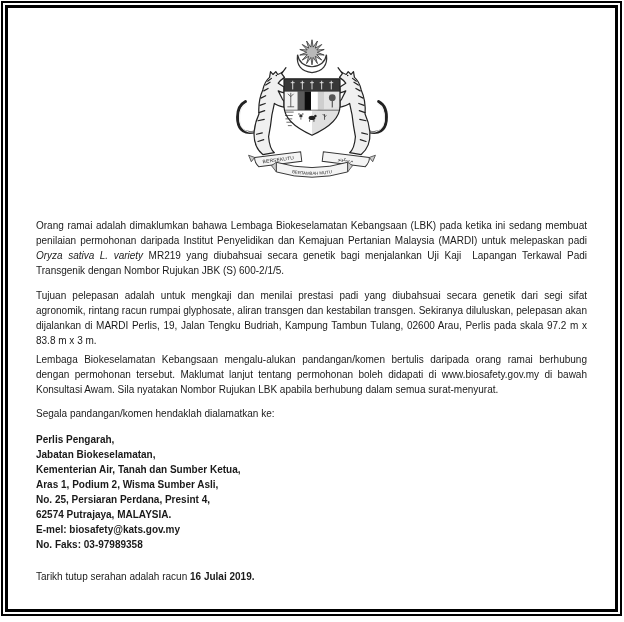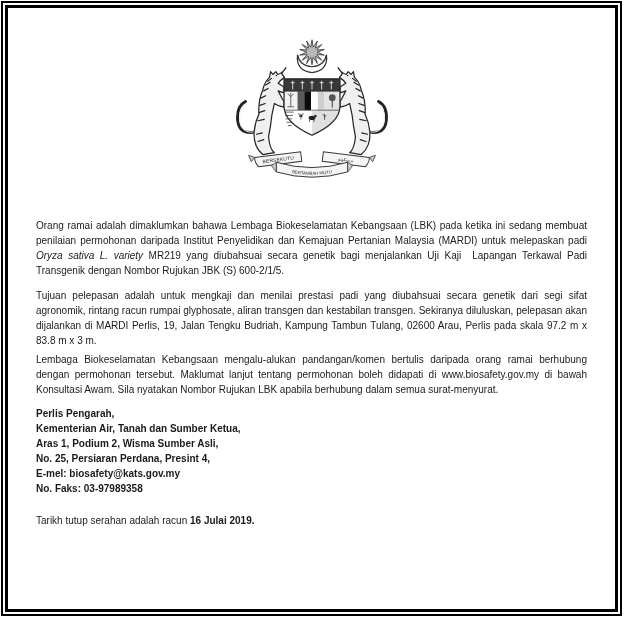--- a/index.html
+++ b/index.html
@@ -156,26 +156,29 @@
       </svg>
     </div>
 
     <div class="content">
       <p class="justify p-intro"><span>Orang ramai adalah dimaklumkan bahawa Lembaga Biokeselamatan Kebangsaan (LBK) pada ketika ini sedang membuat penilaian permohonan daripada Institut Penyelidikan dan Kemajuan Pertanian Malaysia (MARDI) untuk melepaskan padi </span><span class="em">Oryza sativa L. variety</span><span> MR219 yang diubahsuai secara genetik bagi menjalankan Uji Kaji&nbsp; Lapangan Terkawal Padi Transgenik dengan Nombor Rujukan JBK (S) 600-2/1/5.</span></p>
 
       <p class="justify p-purpose">Tujuan pelepasan adalah untuk mengkaji dan menilai prestasi padi yang diubahsuai secara genetik dari segi sifat agronomik, rintang racun rumpai glyphosate, aliran transgen dan kestabilan transgen. Sekiranya diluluskan, pelepasan akan dijalankan di MARDI Perlis, 19, Jalan Tengku Budriah, Kampung Tambun Tulang, 02600 Arau, Perlis pada skala 97.2 m x 83.8 m x 3 m.</p>
 
       <p class="justify p-feedback">Lembaga Biokeselamatan Kebangsaan mengalu-alukan pandangan/komen bertulis daripada orang ramai berhubung dengan permohonan tersebut. Maklumat lanjut tentang permohonan boleh didapati di www.biosafety.gov.my di bawah Konsultasi Awam. Sila nyatakan Nombor Rujukan LBK apabila berhubung dalam semua surat-menyurat.</p>
 
+      <p class="p-addr-intro">Segala pandangan/komen hendaklah dialamatkan ke:</p>
 
       <div class="address">
         <div>Perlis Pengarah,</div>
+        <div>Jabatan Biokeselamatan,</div>
         <div>Kementerian Air, Tanah dan Sumber Ketua,</div>
         <div>Aras 1, Podium 2, Wisma Sumber Asli,</div>
         <div>No. 25, Persiaran Perdana, Presint 4,</div>
+        <div>62574 Putrajaya, MALAYSIA.</div>
         <div>E-mel: biosafety@kats.gov.my</div>
         <div>No. Faks: 03-97989358</div>
       </div>
 
       <p class="closing"><span>Tarikh tutup serahan adalah racun </span><b>16 Julai 2019.</b></p>
     </div>
 
   </div>
 </div>
 

